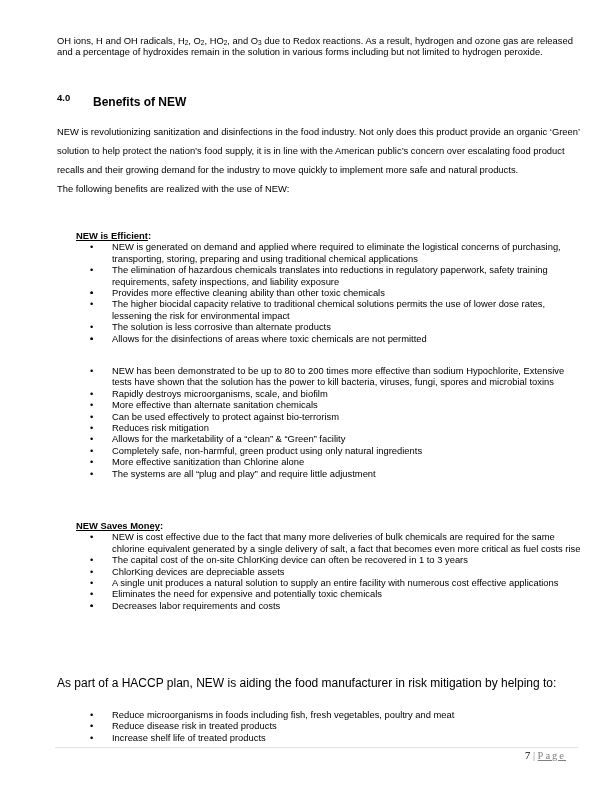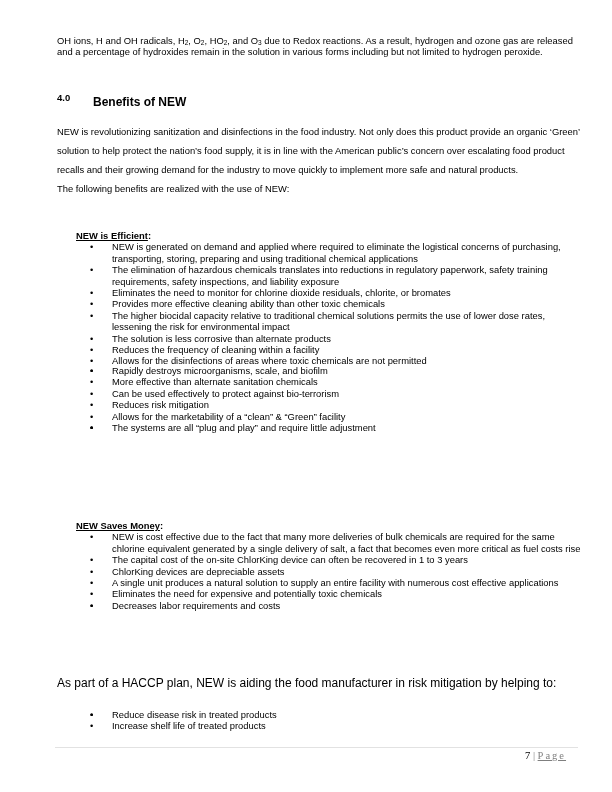--- a/index.html
+++ b/index.html
@@ -43,60 +43,60 @@
   <div class="lead">
     <div>NEW is revolutionizing sanitization and disinfections in the food industry. Not only does this product provide an organic ‘Green’ solution to help protect the nation’s food supply, it is in line with the American public’s concern over escalating food product recalls and their growing demand for the industry to move quickly to implement more safe and natural products.</div>
     <div>The following benefits are realized with the use of NEW:</div>
   </div>
 
   <div class="block" style="top:199px;margin-top:31px;">
     <div class="subhead"><u>NEW is Efficient</u>:</div>
     <ul class="bullets">
       <li><span class="dot">•</span><span>NEW is generated on demand and applied where required to eliminate the logistical concerns of purchasing, transporting, storing, preparing and using traditional chemical applications</span></li>
       <li><span class="dot">•</span><span>The elimination of hazardous chemicals translates into reductions in regulatory paperwork, safety training requirements, safety inspections, and liability exposure</span></li>
-      <li><span class="dot">•</span><span>Eliminates the need to monitor for chlorine dioxide residuals, chlorite, or bromates</span></li>
+      <li><span class="dot">•</span></li>
       <li><span class="dot">•</span><span>Provides more effective cleaning ability than other toxic chemicals</span></li>
       <li><span class="dot">•</span><span>The higher biocidal capacity relative to traditional chemical solutions permits the use of lower dose rates, lessening the risk for environmental impact</span></li>
       <li><span class="dot">•</span><span>The solution is less corrosive than alternate products</span></li>
-      <li><span class="dot">•</span><span>Reduces the frequency of cleaning within a facility</span></li>
+      <li><span class="dot">•</span></li>
       <li><span class="dot">•</span><span>Allows for the disinfections of areas where toxic chemicals are not permitted</span></li>
     </ul>
   </div>
 
   <div class="block" style="top:365px;">
     <ul class="bullets">
-      <li><span class="dot">•</span></li>
+      <li><span class="dot">•</span><span>NEW has been demonstrated to be up to 80 to 200 times more effective than sodium Hypochlorite, Extensive tests have shown that the solution has the power to kill bacteria, viruses, fungi, spores and microbial toxins</span></li>
       <li><span class="dot">•</span><span>Rapidly destroys microorganisms, scale, and biofilm</span></li>
       <li><span class="dot">•</span><span>More effective than alternate sanitation chemicals</span></li>
       <li><span class="dot">•</span><span>Can be used effectively to protect against bio-terrorism</span></li>
       <li><span class="dot">•</span><span>Reduces risk mitigation</span></li>
       <li><span class="dot">•</span><span>Allows for the marketability of a “clean” &amp; “Green” facility</span></li>
-      <li><span class="dot">•</span></li>
-      <li><span class="dot">•</span></li>
+      <li><span class="dot">•</span><span>Completely safe, non-harmful, green product using only natural ingredients</span></li>
+      <li><span class="dot">•</span><span>More effective sanitization than Chlorine alone</span></li>
       <li><span class="dot">•</span><span>The systems are all “plug and play” and require little adjustment</span></li>
     </ul>
   </div>
 
   <div class="block" style="top:520px;">
     <div class="subhead"><u>NEW Saves Money</u>:</div>
     <ul class="bullets">
       <li><span class="dot">•</span><span>NEW is cost effective due to the fact that many more deliveries of bulk chemicals are required for the same chlorine equivalent generated by a single delivery of salt, a fact that becomes even more critical as fuel costs rise</span></li>
       <li><span class="dot">•</span><span>The capital cost of the on-site ChlorKing device can often be recovered in 1 to 3 years</span></li>
       <li><span class="dot">•</span><span>ChlorKing devices are depreciable assets</span></li>
       <li><span class="dot">•</span><span>A single unit produces a natural solution to supply an entire facility with numerous cost effective applications</span></li>
       <li><span class="dot">•</span><span>Eliminates the need for expensive and potentially toxic chemicals</span></li>
       <li><span class="dot">•</span></li>
       <li><span class="dot">•</span><span>Decreases labor requirements and costs</span></li>
     </ul>
   </div>
 
   <div class="hyg-intro">As part of a HACCP plan, NEW is aiding the food manufacturer in risk mitigation by helping to:</div>
   <div class="hyg-list">
     <ul class="bullets">
-      <li><span class="dot">•</span></li>
+      <li><span class="dot">•</span><span>Reduce microorganisms in foods including fish, fresh vegetables, poultry and meat</span></li>
       <li><span class="dot">•</span><span>Reduce disease risk in treated products</span></li>
       <li><span class="dot">•</span><span>Increase shelf life of treated products</span></li>
     </ul>
   </div>
 
   <div class="footer-rule"></div>
   <div class="footer-page">
     <span class="num">7</span>
     <span>|</span>
     <span class="label">Page</span>

